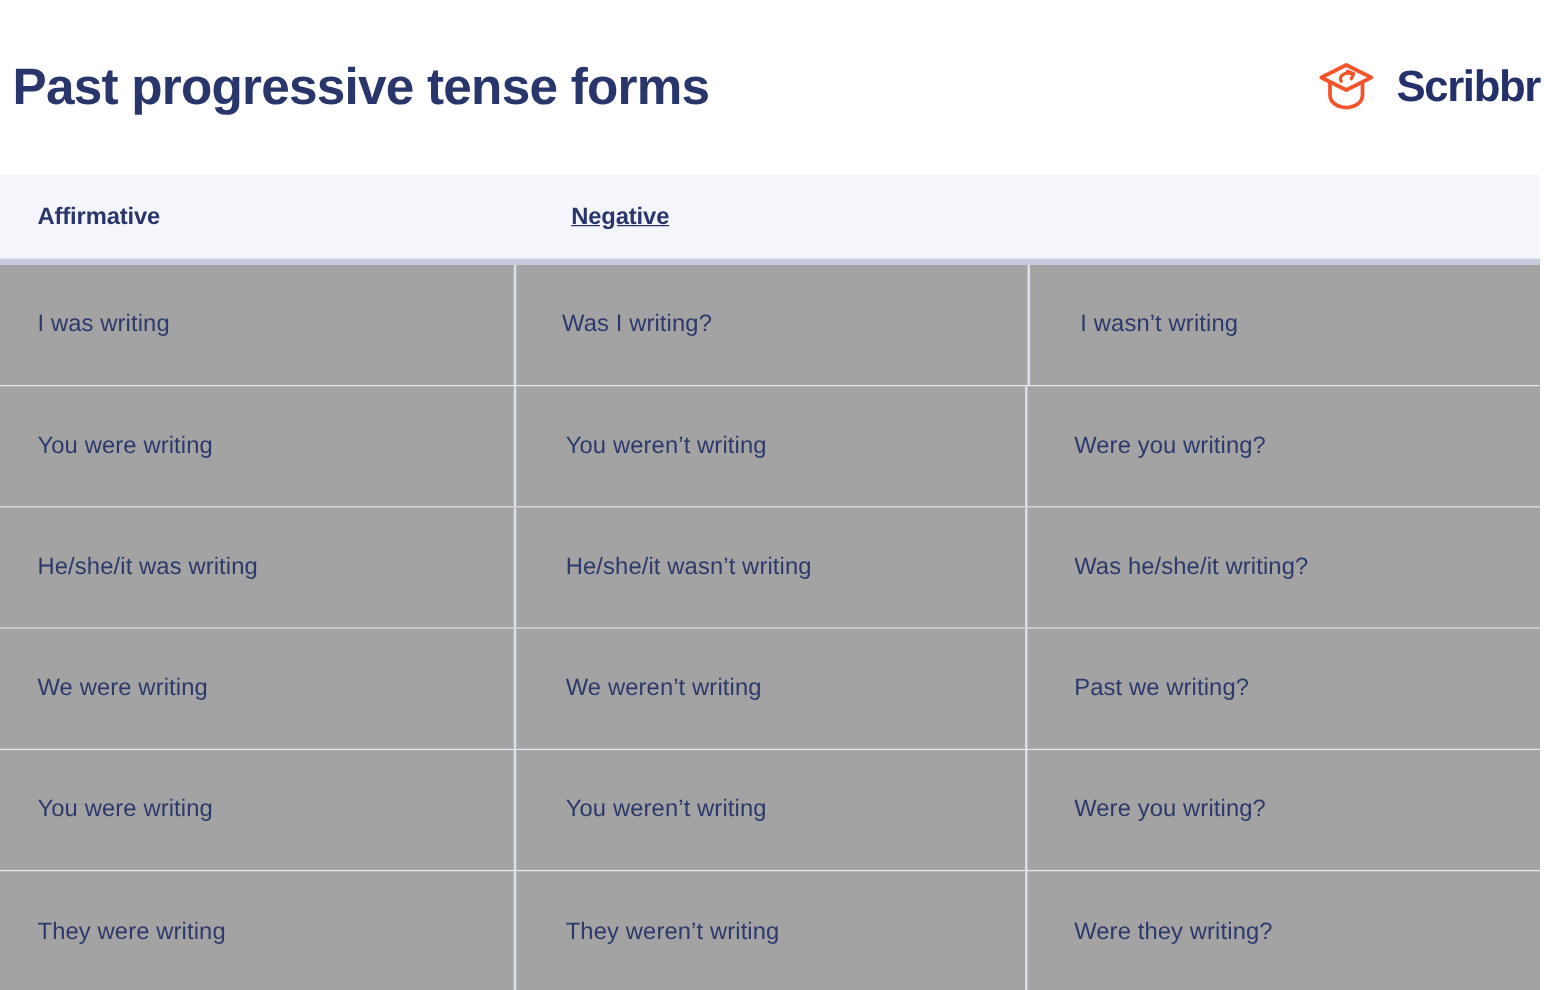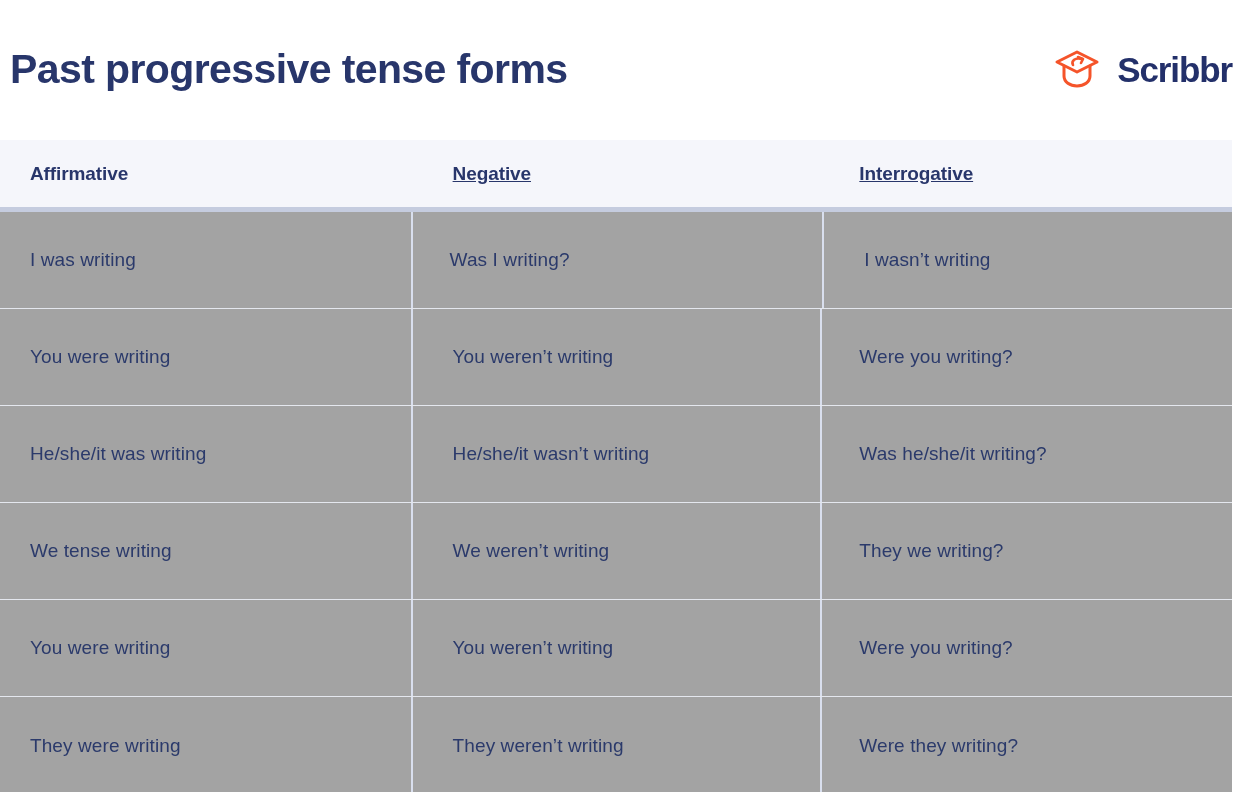--- a/index.html
+++ b/index.html
@@ -135,21 +135,20 @@
       </svg>
       <div class="brand-word">Scribbr</div>
     </div>
   </div>
 
   <div class="table">
 
     <div class="row row-head">
       <div class="cell col-0">Affirmative</div>
       <div class="cell col-1">Negative</div>
-      <div class="cell col-2">Interrogative</div>
     </div>
 
     <div class="row row-body">
       <div class="cell col-0">I was writing</div>
       <div class="cell col-2">Was I writing?</div>
       <div class="cell col-1">I wasn’t writing</div>
     </div>
 
     <div class="row row-body">
       <div class="cell col-0">You were writing</div>
@@ -157,23 +156,23 @@
       <div class="cell col-2">Were you writing?</div>
     </div>
 
     <div class="row row-body">
       <div class="cell col-0">He/she/it was writing</div>
       <div class="cell col-1">He/she/it wasn’t writing</div>
       <div class="cell col-2">Was he/she/it writing?</div>
     </div>
 
     <div class="row row-body">
-      <div class="cell col-0">We tense writing</div>
+      <div class="cell col-0">We were writing</div>
       <div class="cell col-1">We weren’t writing</div>
-      <div class="cell col-2">They we writing?</div>
+      <div class="cell col-2">Past we writing?</div>
     </div>
 
     <div class="row row-body">
       <div class="cell col-0">You were writing</div>
       <div class="cell col-1">You weren’t writing</div>
       <div class="cell col-2">Were you writing?</div>
     </div>
 
     <div class="row row-body">
       <div class="cell col-0">They were writing</div>

